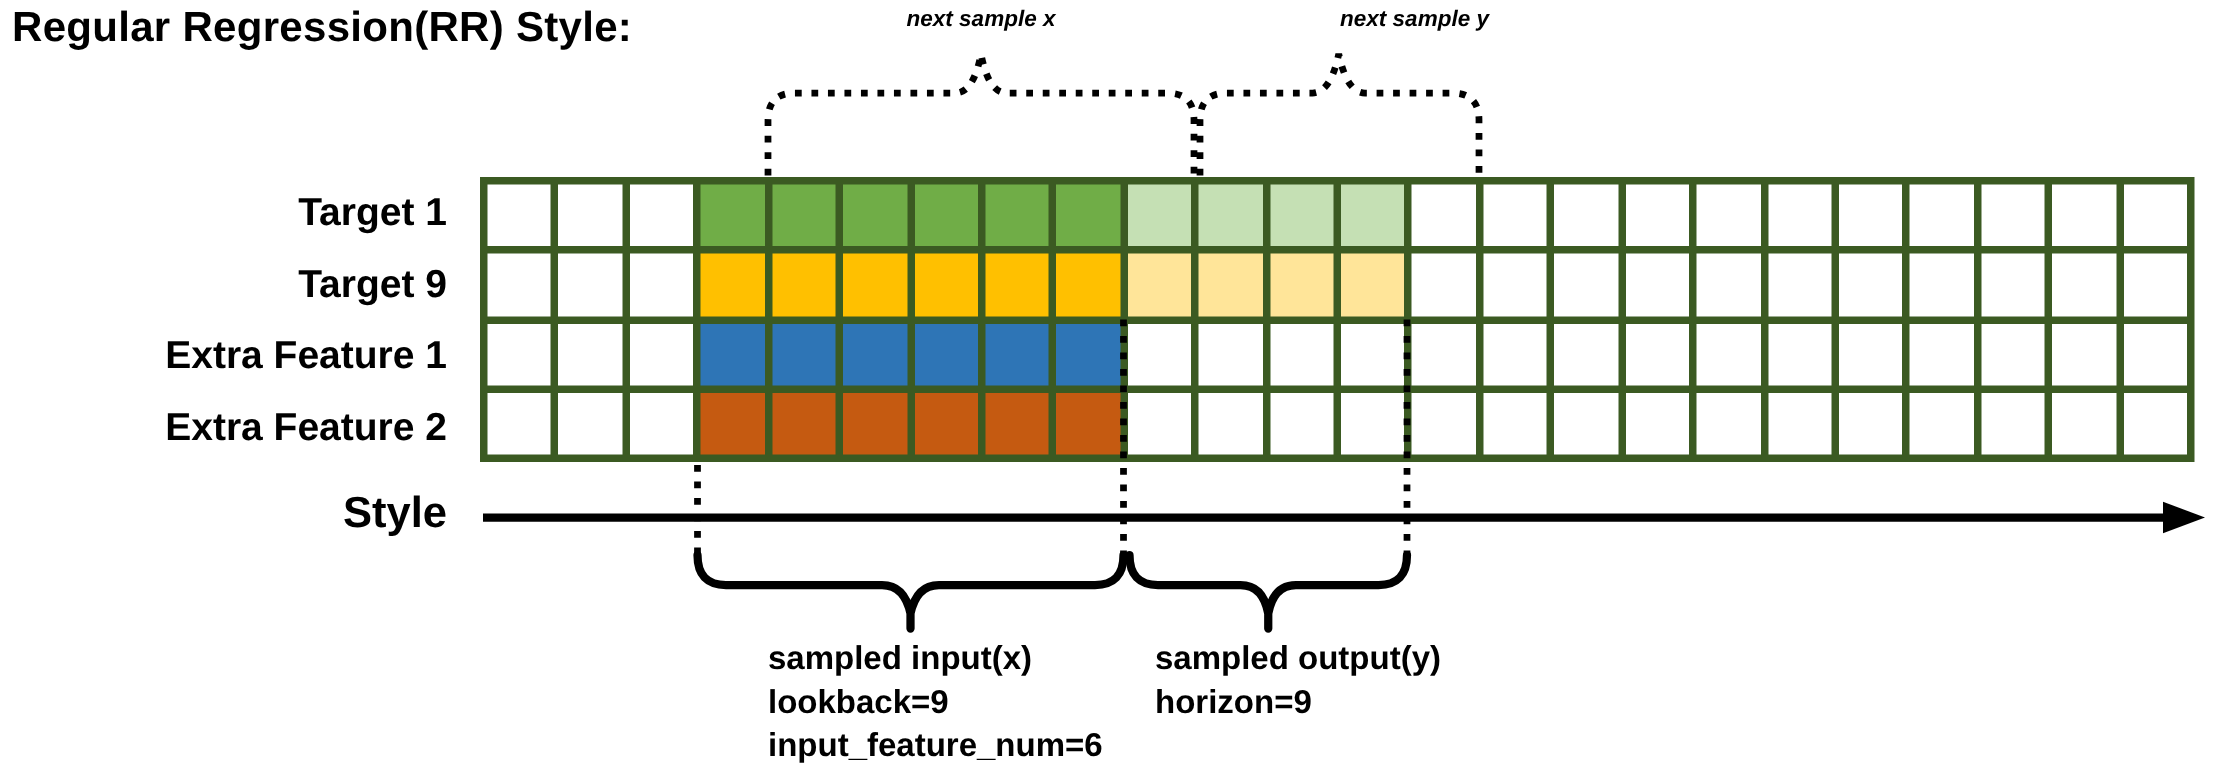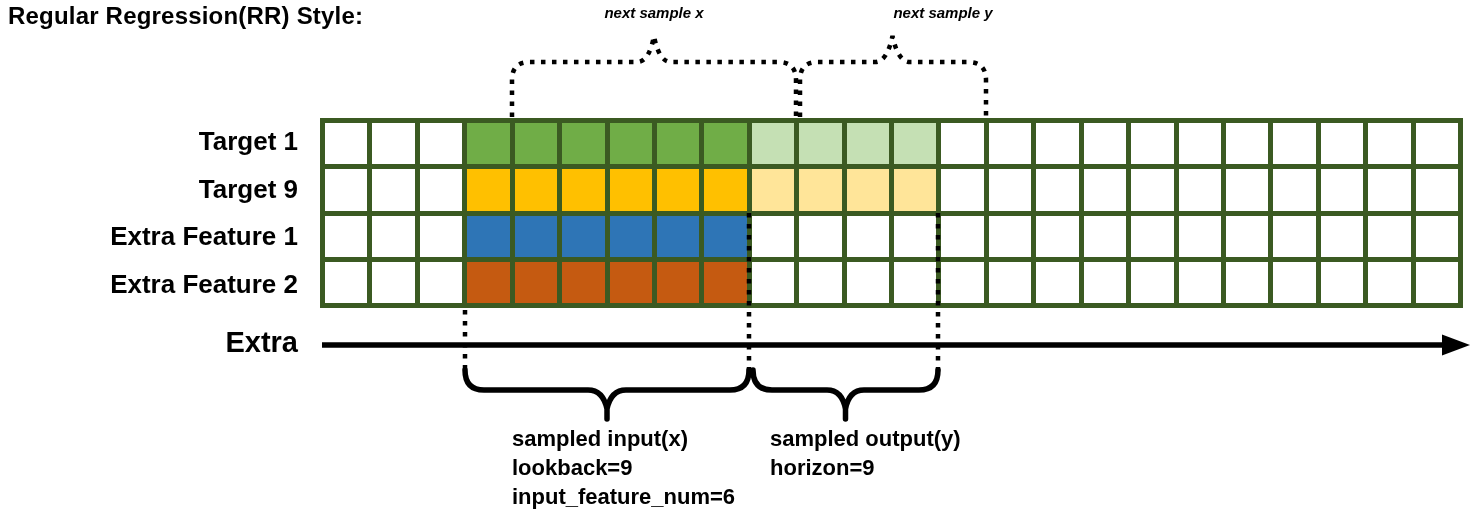--- a/index.html
+++ b/index.html
@@ -1,21 +1,21 @@
 <!DOCTYPE html>
 <html style="--grid-line: #3B5A22; --ink: #000000;"><head>
 <meta charset="utf-8">
 <style>
   html,body{margin:0;padding:0;background:#ffffff;}
   .canvas{
     position:relative;width:1476px;height:516px;background:#fff;overflow:hidden;
     font-family:"Liberation Sans",sans-serif;color:#000;
   }
   .title{
-    position:absolute;left:8px;top:2px;font-size:24px;font-weight:bold;letter-spacing:.2px;
+    position:absolute;left:8px;top:2px;font-size:28px;font-weight:bold;letter-spacing:.2px;
   }
   .label-italic{
     position:absolute;top:4px;transform:translateX(-50%);
     font-size:15px;font-style:italic;font-weight:600;white-space:nowrap;
   }
   .next-x{left:654px;}
   .next-y{left:895px;margin-left:48px;}
   .row-labels{
     position:absolute;left:0;top:118px;width:310px;height:190px;
     display:flex;flex-direction:column;
@@ -154,21 +154,21 @@
       <div class="cell" style="background: rgb(255, 255, 255);"></div>
       <div class="cell" style="background: rgb(255, 255, 255);"></div>
       <div class="cell" style="background: rgb(255, 255, 255);"></div>
       <div class="cell" style="background: rgb(255, 255, 255);"></div>
       <div class="cell" style="background: rgb(255, 255, 255);"></div>
       <div class="cell" style="background: rgb(255, 255, 255);"></div>
       <div class="cell" style="background: rgb(255, 255, 255);"></div>
       <div class="cell" style="background: rgb(255, 255, 255);"></div>
     </div>
 
-  <div class="time-label">Extra</div>
+  <div class="time-label">Style</div>
 
   <svg class="overlay" width="1476" height="516" viewBox="0 0 1476 516">
 
     <path class="dotted" d="M 512 117 V 80 Q 512 62 530 62 H 637 Q 649 62 654 36 Q 659 62 671 62 H 778 Q 796 62 796 80 V 117"></path>
 
     <path class="dotted" d="M 800 117 V 80 Q 800 62 818 62 H 875 Q 887 62 892.5 36 Q 898 62 910 62 H 968 Q 986 62 986 80 V 117"></path>
 
     <path class="dotted" d="M 465 310 V 374"></path>
     <path class="dotted" d="M 749 213 V 374"></path>
     <path class="dotted" d="M 938 213 V 374"></path>

